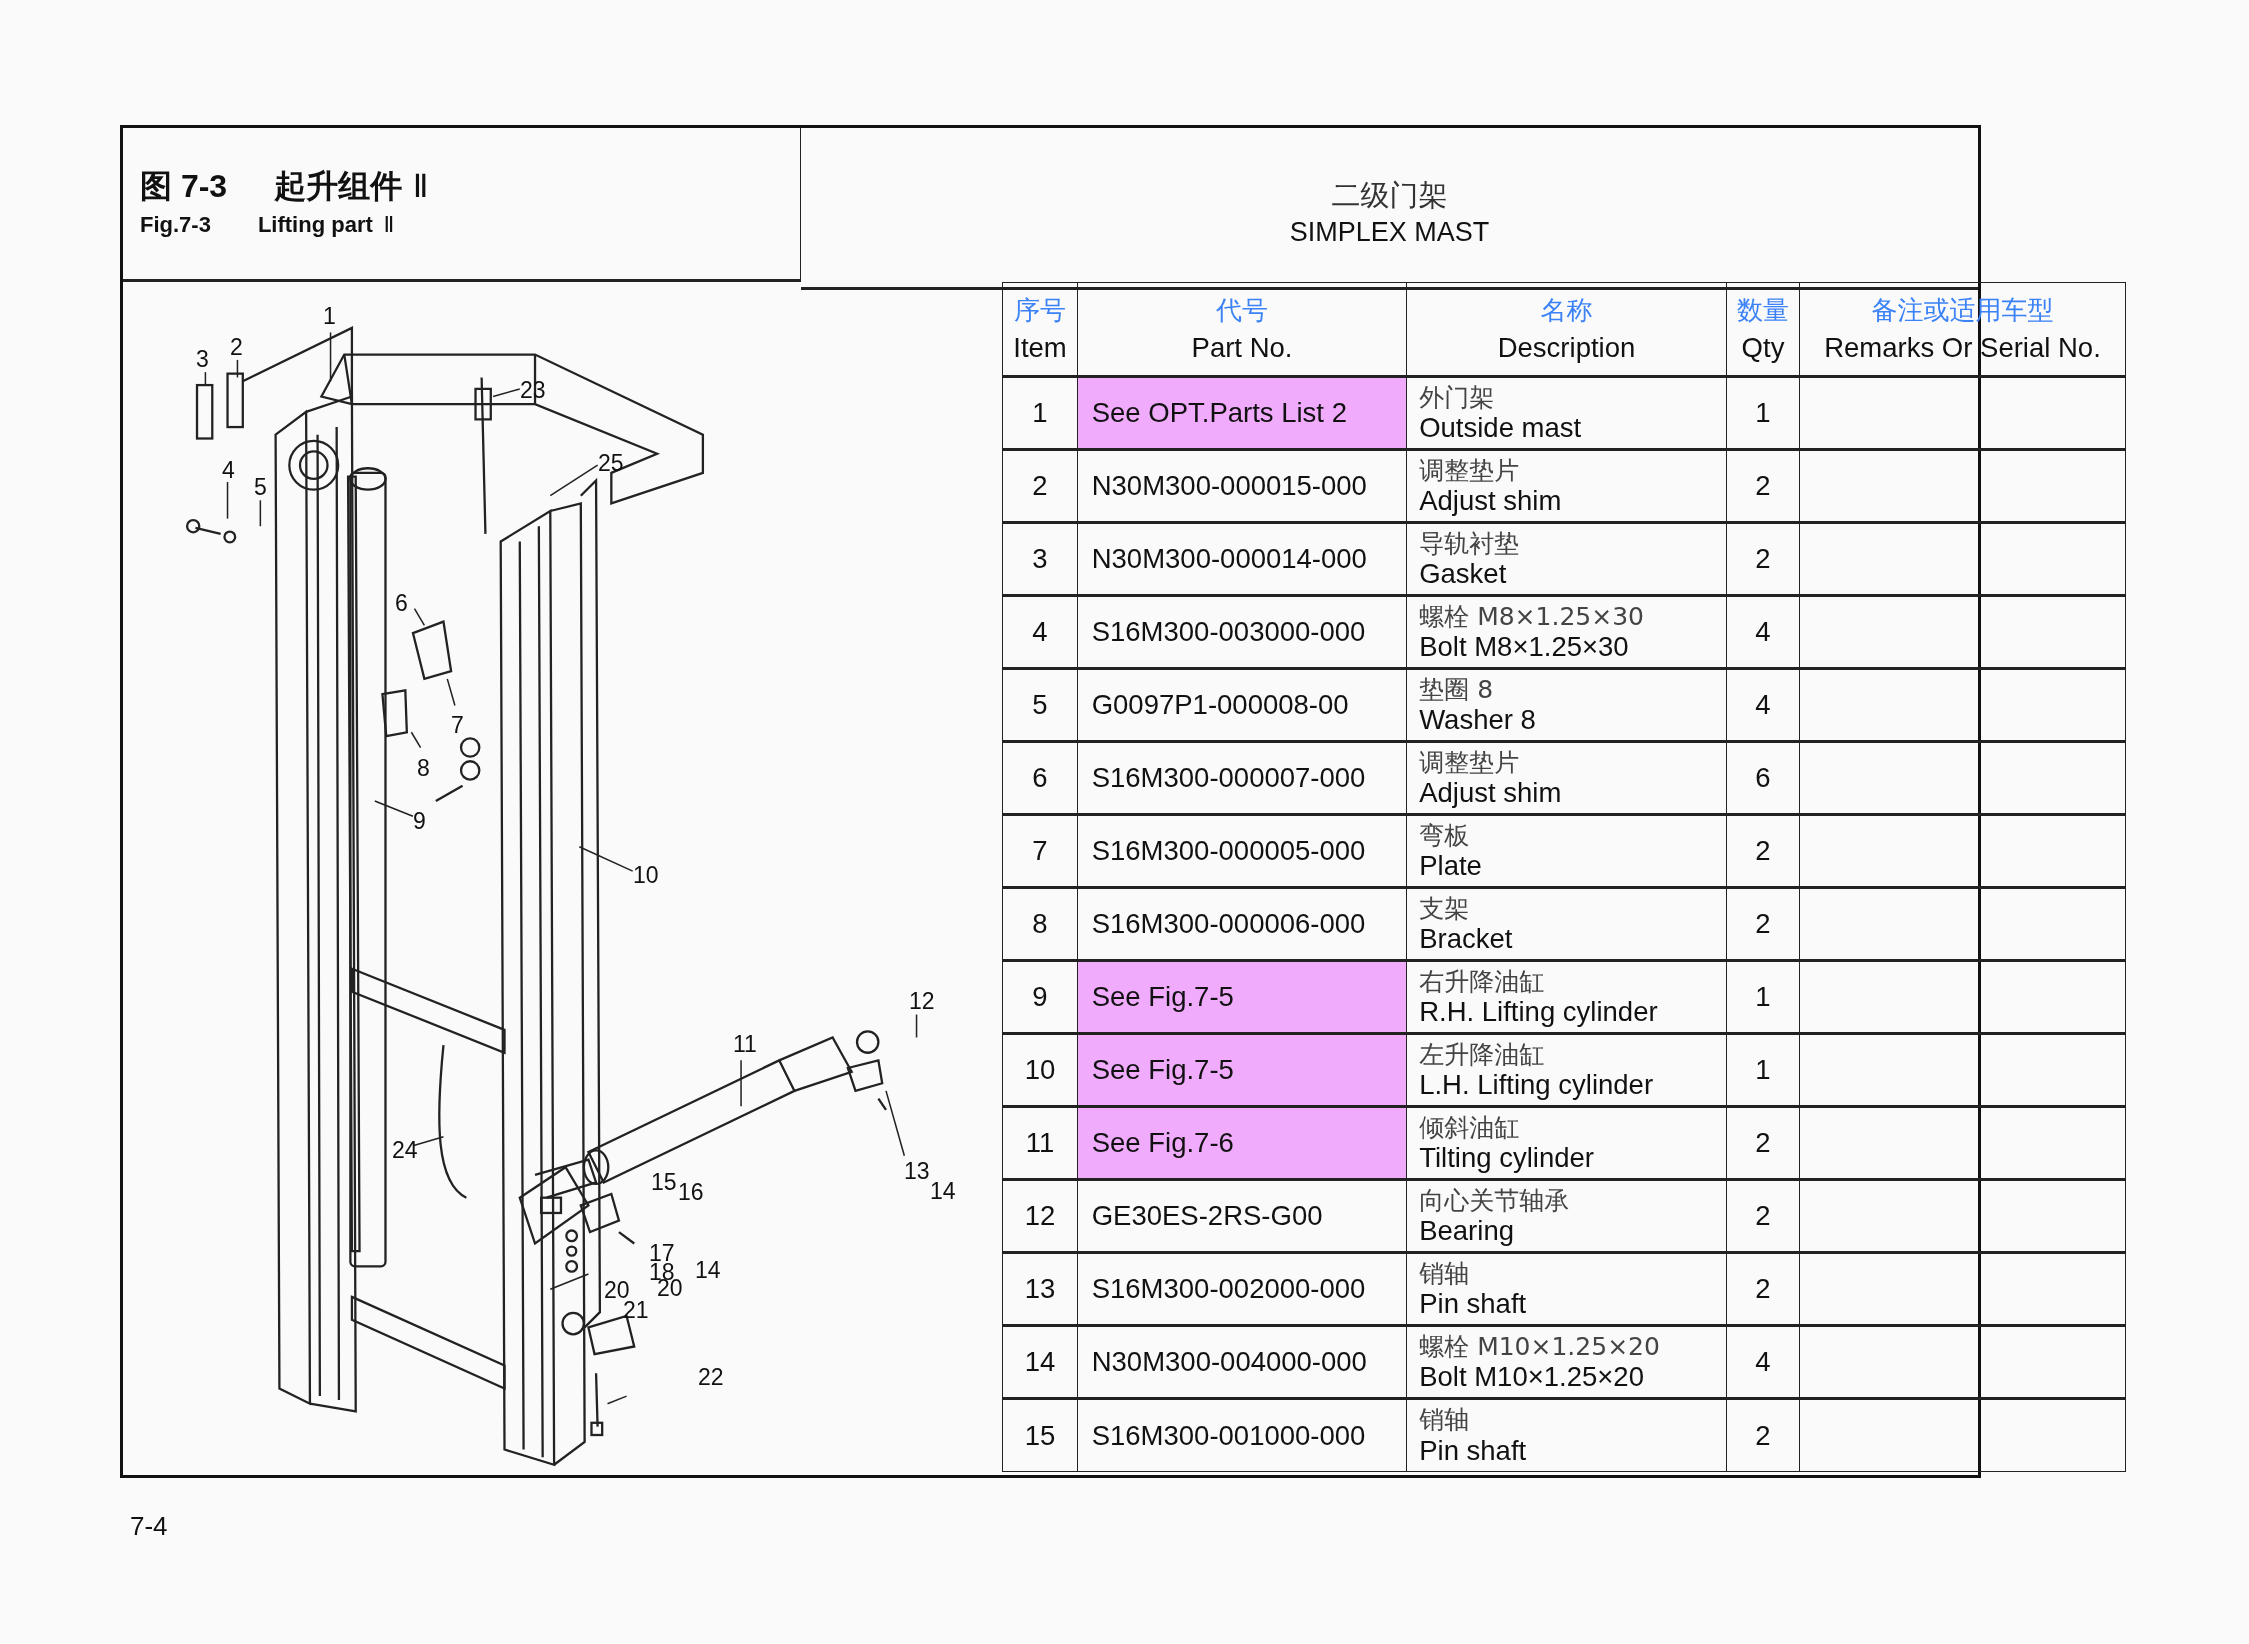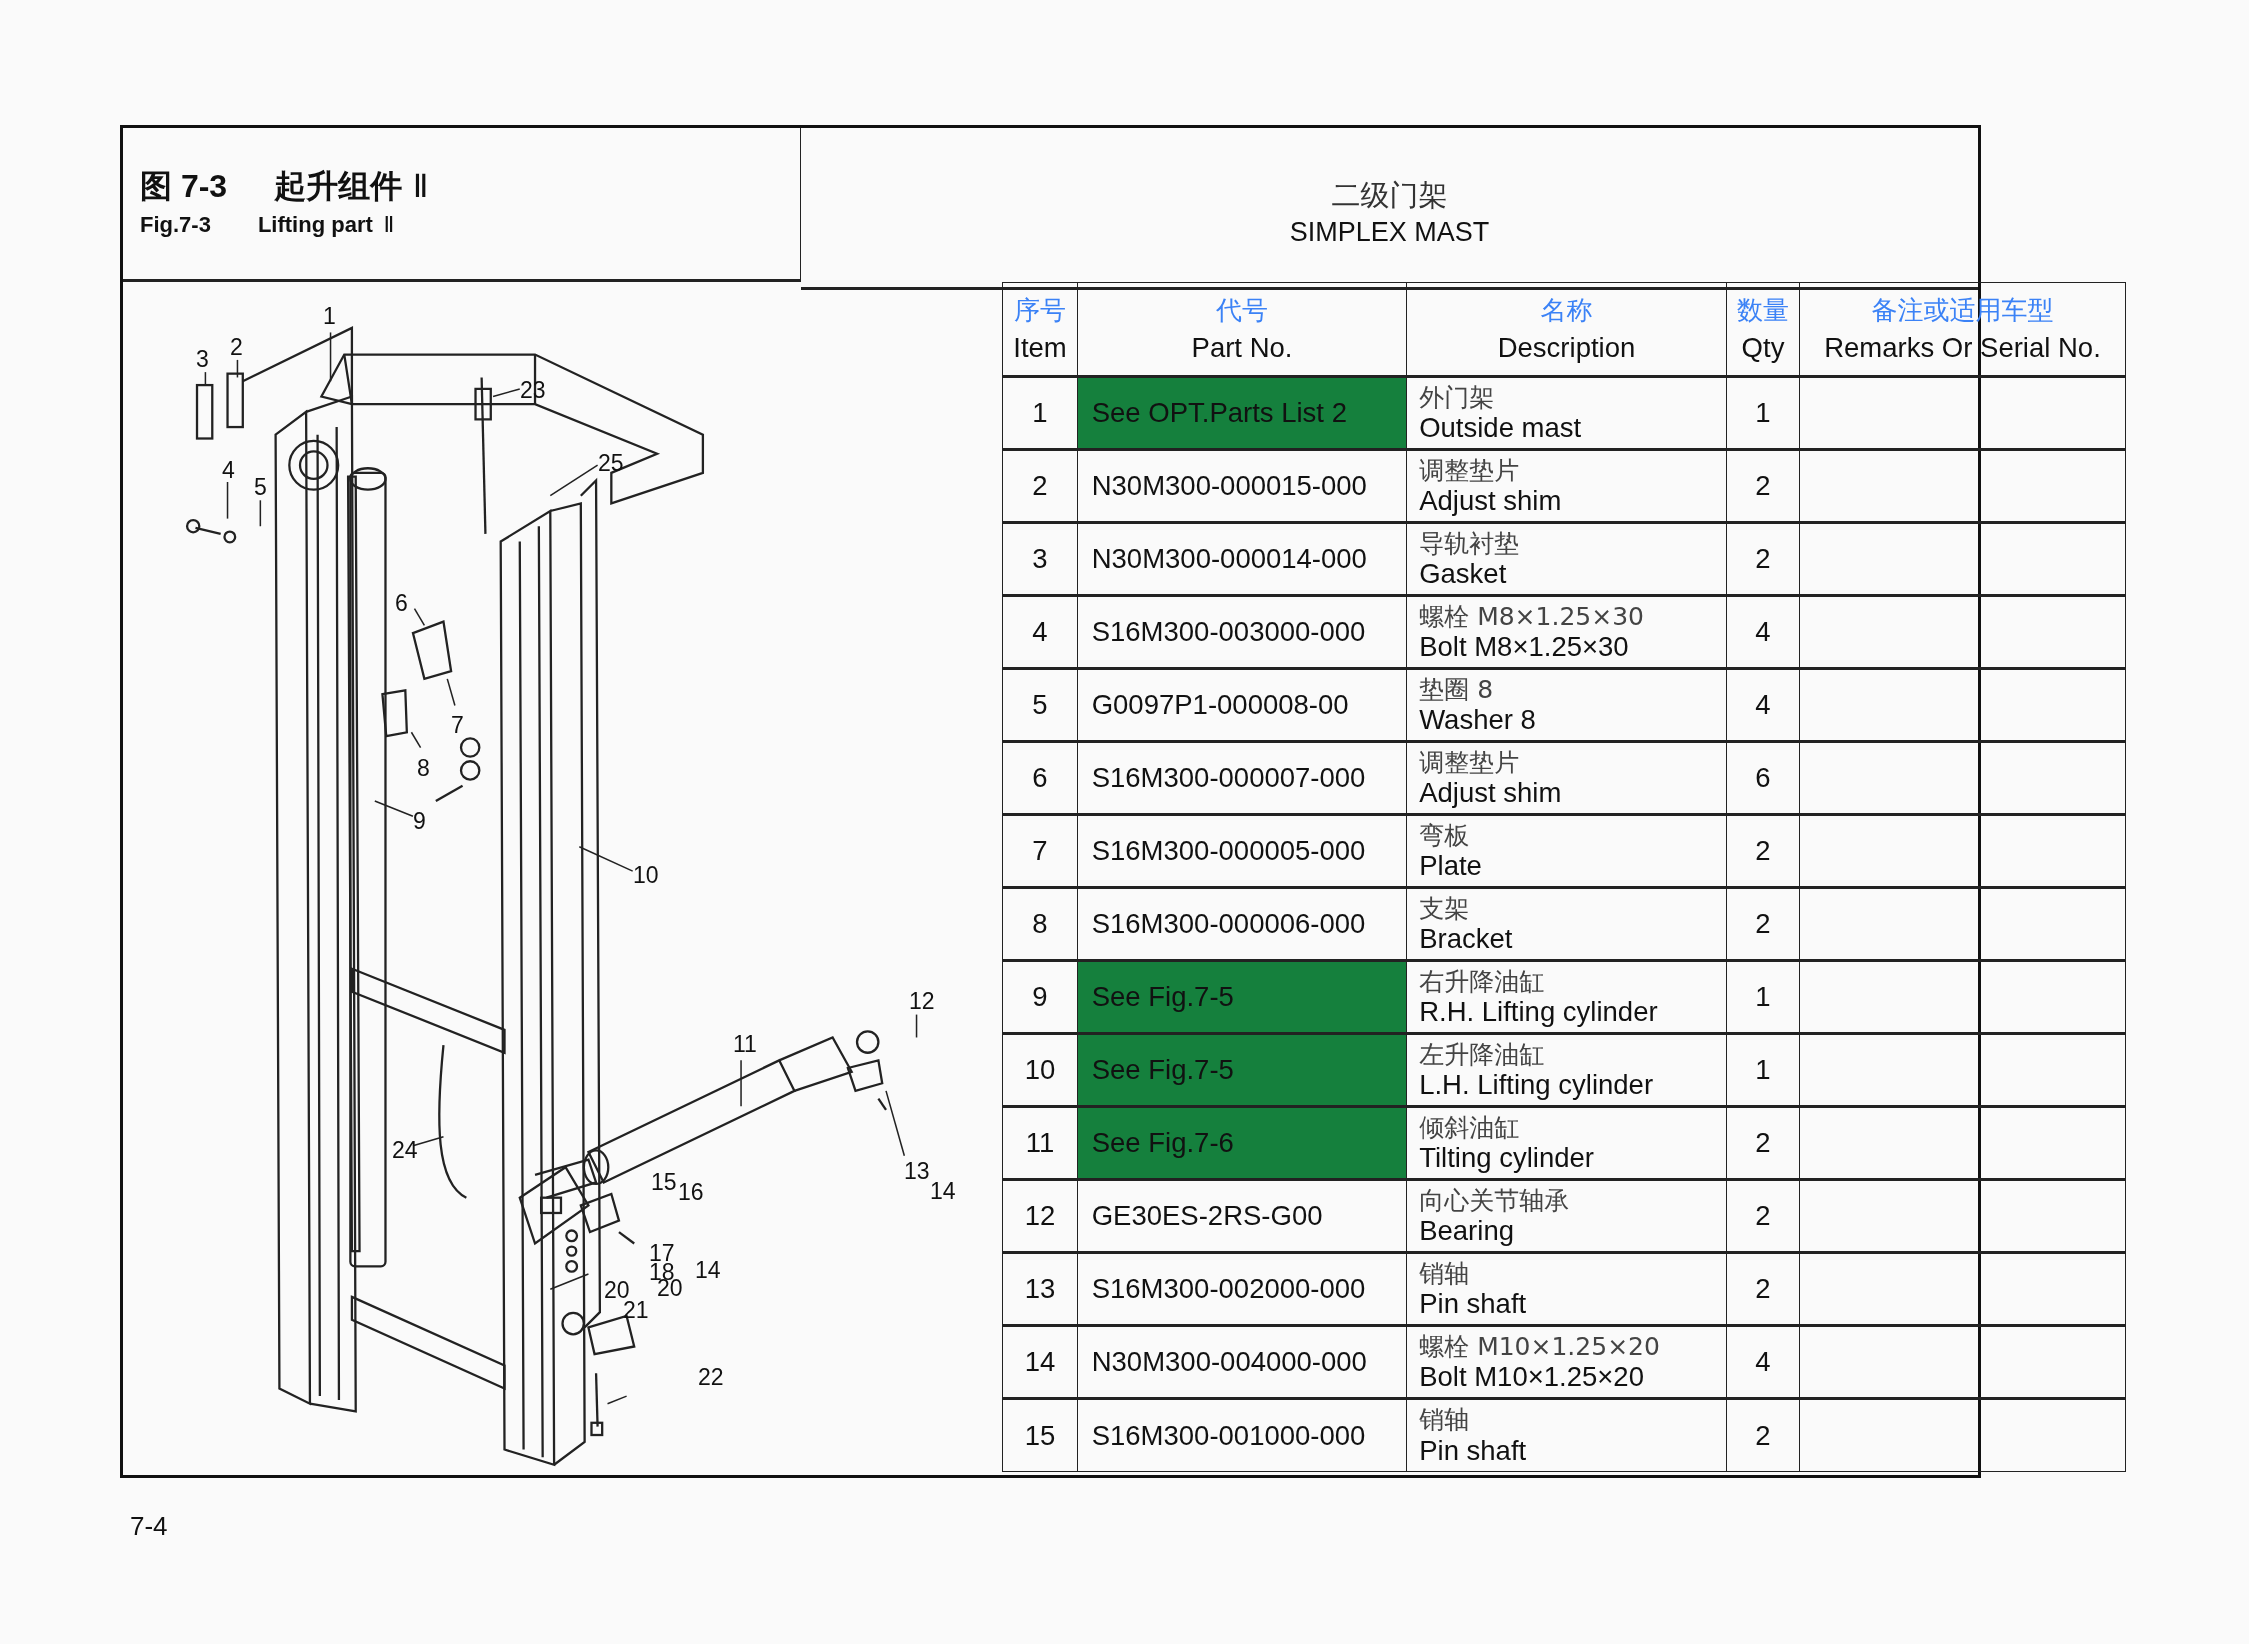--- a/index.html
+++ b/index.html
@@ -35,21 +35,21 @@
   }
   table.parts td, table.parts th {
     border: 1.5px solid #222; padding: 0; font-weight: normal; font-size: 27.5px; vertical-align: middle;
   }
   table.parts th { height: 92px; text-align: center; line-height: 37px; }
   table.parts th .cn { font-family: "DejaVu Sans", sans-serif; color: #3b82f6; font-size: 26px; display: block; }
   table.parts tbody tr { height: 73px; }
   table.parts tbody td { border-top: 3.1px solid #222; }
   td.item { text-align: center; }
   td.partno { padding-left: 13.7px !important; }
-  td.partno.shaded { background: #15803d; }
+  td.partno.shaded { background: #f0abfc; }
   td.desc { padding-left: 12.2px !important; line-height: 30.5px; }
   td.desc .cn { font-family: "DejaVu Sans", sans-serif; color: #444; font-size: 25px; display: block; }
   td.qty { text-align: center; }
   .page-no { position: absolute; left: 130px; top: 1511px; font-size: 26px; }
 </style>
 </head>
 <body>
 
 <div class="frame">
   <div class="title-cell">

